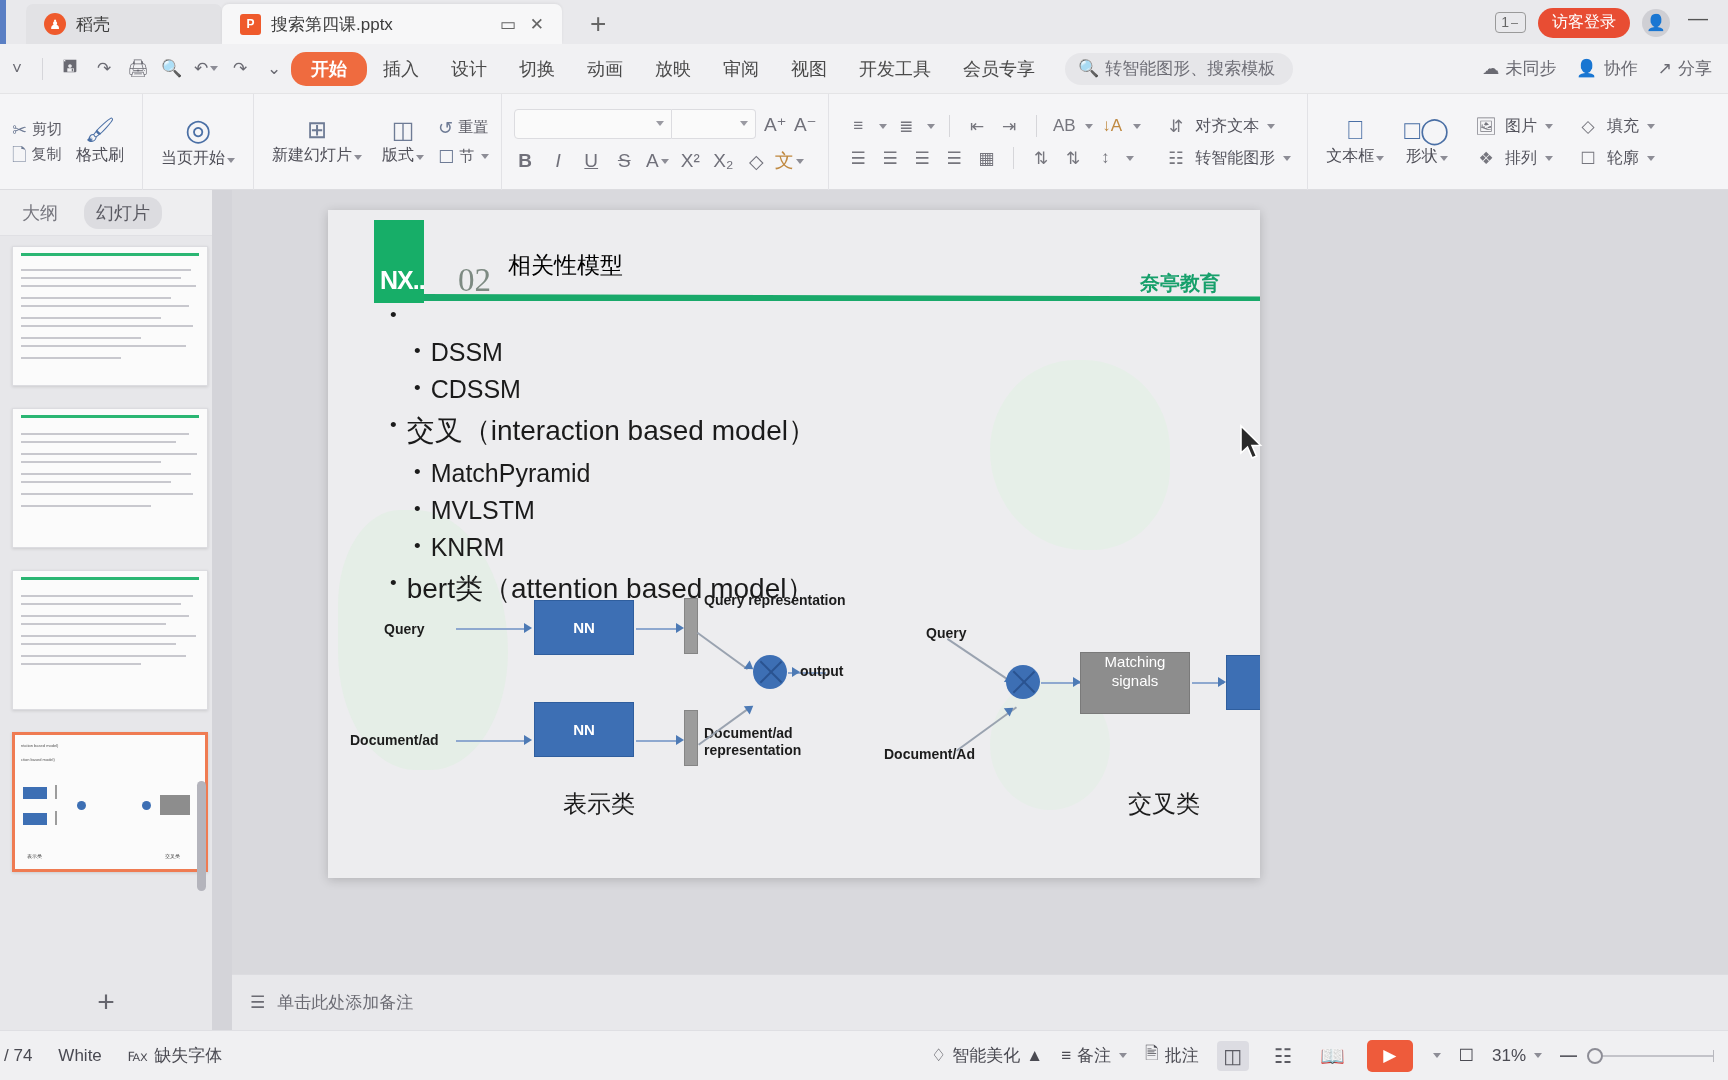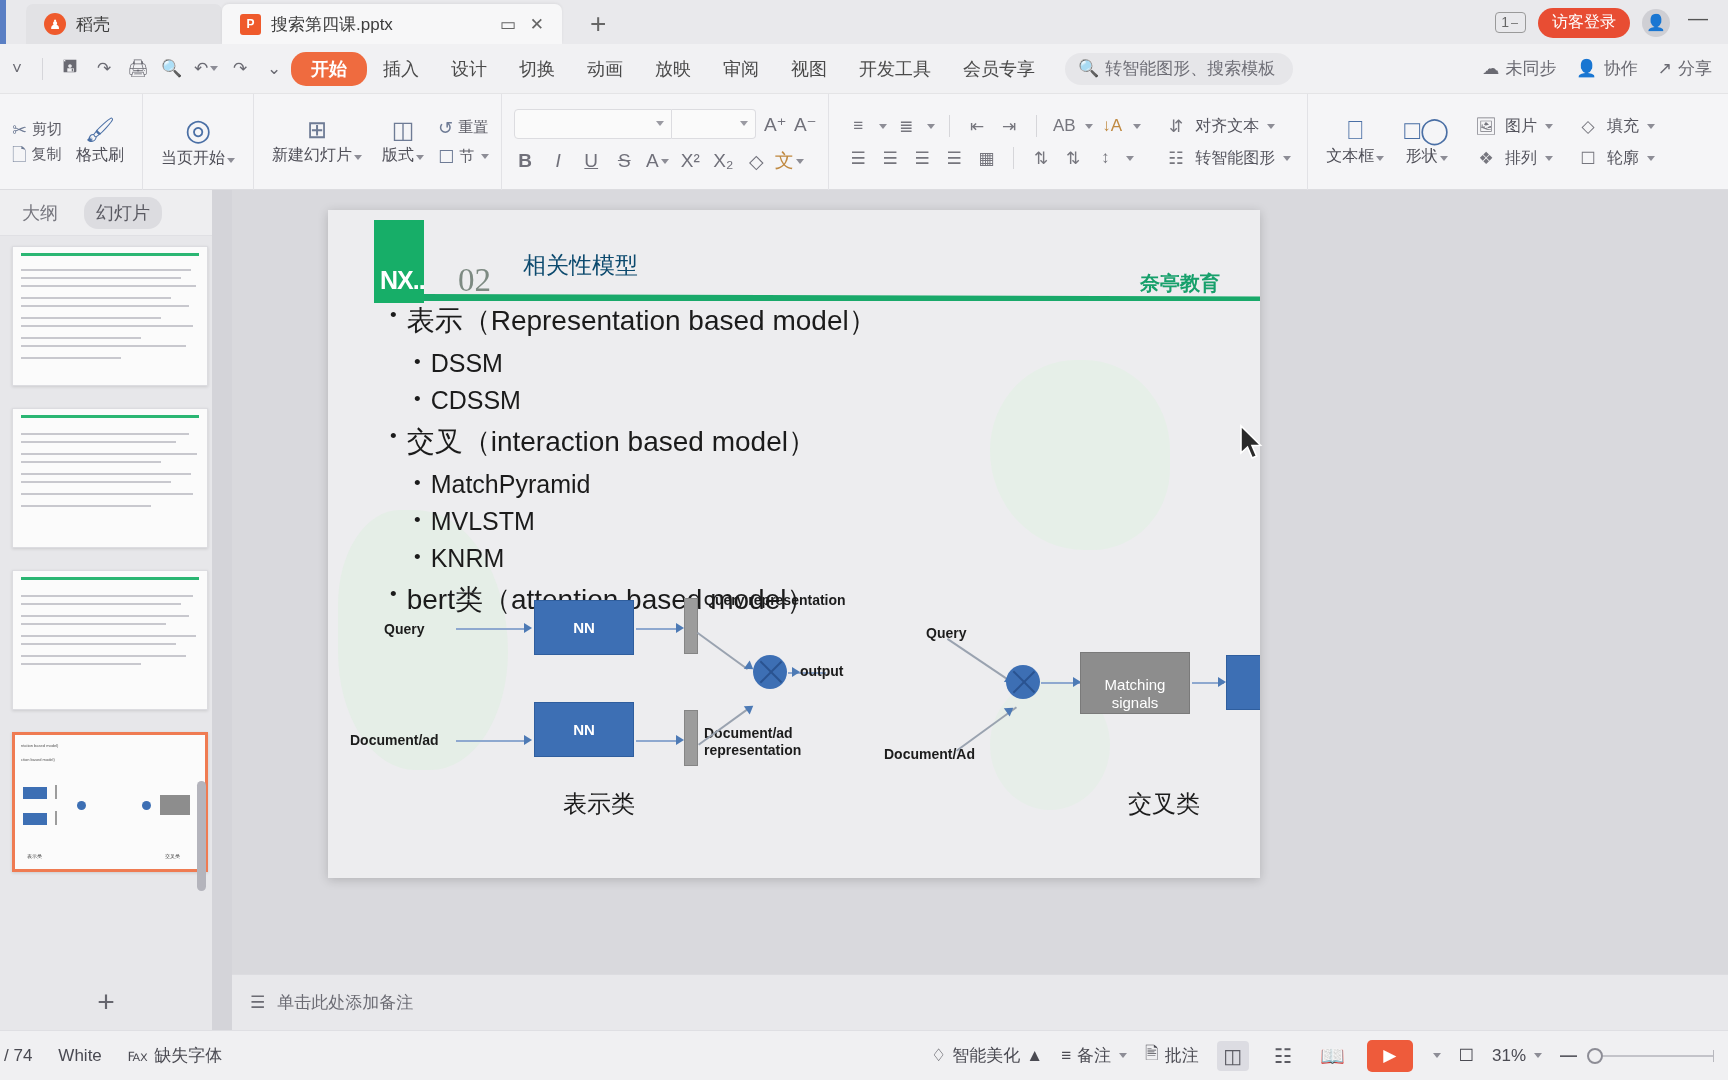--- a/index.html
+++ b/index.html
@@ -154,39 +154,39 @@
   .slide-bg2 { position:absolute; left: 10px; top: 300px; width: 170px; height: 260px;
                background: #e5eee7; border-radius: 40% 60% 50% 50%; }
   .slide-bg3 { position:absolute; right: 150px; top: 470px; width: 120px; height: 130px;
                background: #e7eee9; border-radius: 50%; }
   .grnblock { position: absolute; left: 46px; top: 10px; width: 50px; height: 83px;
               background: #17ae68; }
   .nxlogo { position: absolute; left: 52px; top: 56px; font-size: 25px; font-weight: bold;
             color: #fff; letter-spacing: -1px; }
   .sec-num { position: absolute; left: 130px; top: 34px; font-size: 33px; color: #7d8a82;
              font-family: "Liberation Serif", serif; margin-top: 18px; }
-  .sec-title { position: absolute; left: 195px; top: 40px; font-size: 23px; color: #0c4a6e; }
+  .sec-title { position: absolute; left: 180px; top: 40px; font-size: 23px; color: #000000; }
   .grnline { position: absolute; left: 96px; top: 84px; width: 930px; height: 7px;
              background: #19a96a;
              clip-path: polygon(0 0, 100% 38%, 100% 100%, 0 100%); }
   .brand { position: absolute; right: 40px; top: 60px; font-size: 20px; font-weight: bold;
            color: #17a06b; }
 
   .bullets { position: absolute; left: 62px; top: 92px; width: 700px; }
   .b1 { font-size: 28px; color: #1b1b1b; margin: 0 0 9px 0; display: flex; gap: 10px; }
   .b2 { font-size: 25px; color: #1b1b1b; margin: 0 0 8px 24px; display: flex; gap: 10px; }
   .dot { font-size: 19px; line-height: 1.4; }
 
   
   .diagram { position: absolute; left: 0; top: 350px; width: 1112px; height: 300px; }
   .dbox { position: absolute; background: #3d6fb4; color: #fff; font-size: 15px;
           display: flex; align-items: center; justify-content: center;
           font-weight: 600; border: 1px solid #2f5e9e; }
   .gbox { position: absolute; background: #8d8d8d; color: #fff; font-size: 15px;
-          display: flex; align-items: flex-end; justify-content: center;
+          display: flex; align-items: flex-start; justify-content: center;
           text-align: center; line-height: 1.25; border: 1px solid #7a7a7a; }
   .gbar { position: absolute; background: #9c9c9c; border: 1px solid #858585; }
   .circ { position: absolute; width: 34px; height: 34px; border-radius: 50%;
           background: #3d6fb4; }
   .circ::before, .circ::after { content:''; position:absolute; left:50%; top:2px;
           width:1.5px; height: 30px; background:#2a5390; }
   .circ::before { transform: rotate(45deg); transform-origin: 50% 50%; }
   .circ::after  { transform: rotate(-45deg); transform-origin: 50% 50%; }
   .dlab { position: absolute; font-size: 14px; color: #1c1c1c; font-weight: 700; }
   .dcap { position: absolute; font-size: 24px; color: #1c1c1c; }
@@ -550,21 +550,20 @@
       <div class="grnblock"></div>
       <div class="nxlogo">NX..</div>
       <div class="sec-num">02</div>
       <div class="sec-title">相关性模型</div>
       <div class="grnline"></div>
       <div class="brand">奈亭教育</div>
 
       <div class="bullets">
         <div class="b1">
             <span class="dot">•</span>
-            <span>表示（Representation based model）</span>
           </div>
         <div class="b2">
             <span class="dot">•</span>
             <span>DSSM</span>
           </div>
         <div class="b2">
             <span class="dot">•</span>
             <span>CDSSM</span>
           </div>
         <div class="b1">

